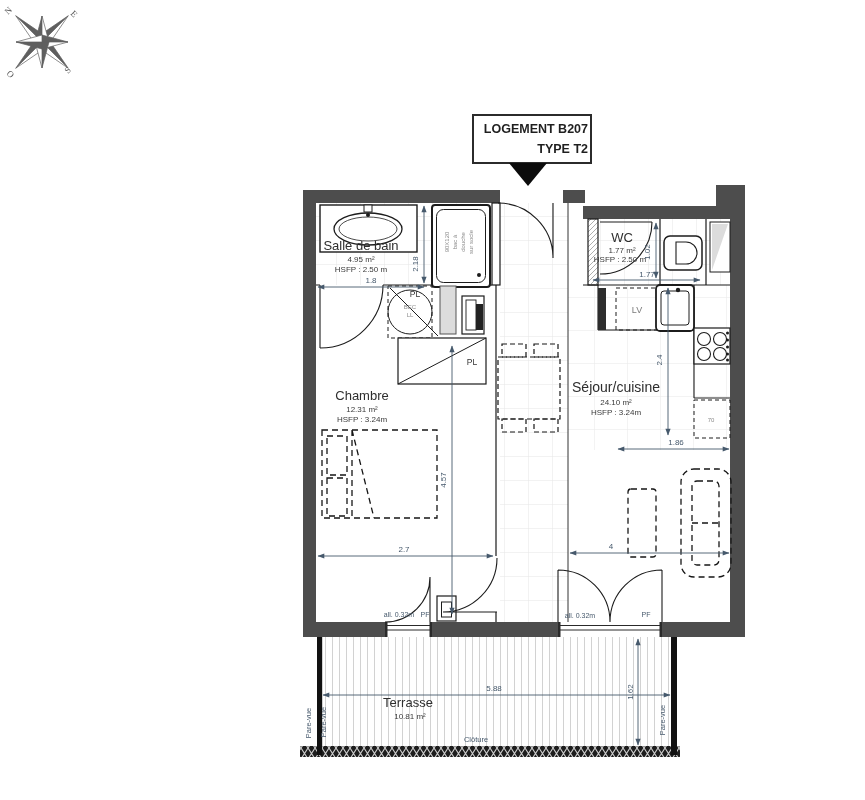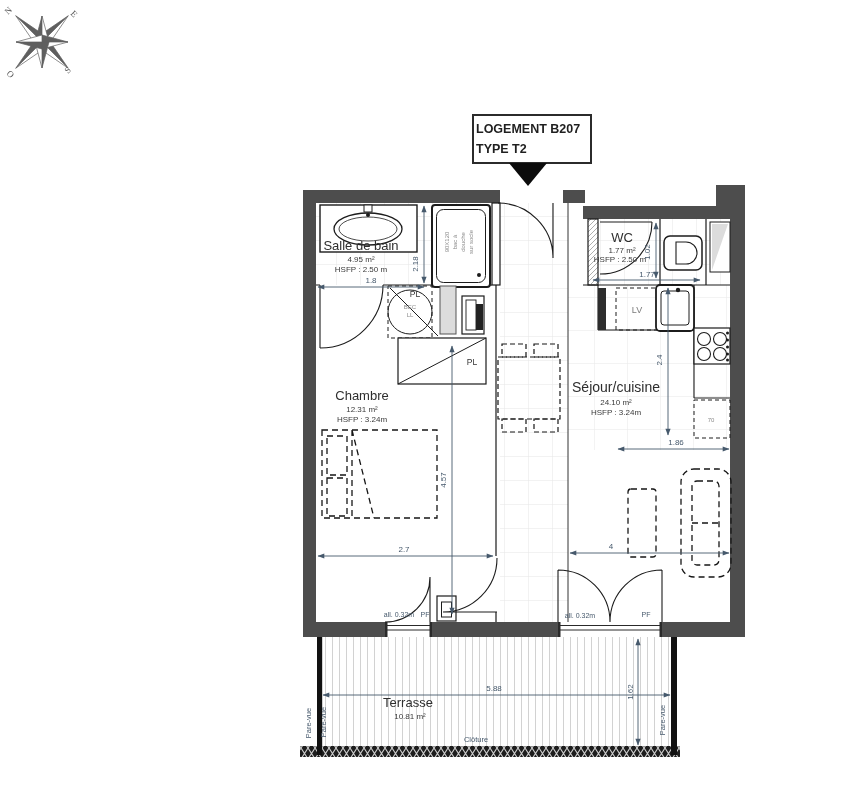--- a/index.html
+++ b/index.html
@@ -1,19 +1,19 @@
 <!DOCTYPE html>
 <html><head>
 <meta charset="utf-8">
 <style>
   html,body{margin:0;padding:0;background:#ffffff;}
   .stage{position:relative;width:865px;height:800px;background:#fff;overflow:hidden;
          font-family:"Liberation Sans", sans-serif;}
   .titlebox{position:absolute;left:472px;top:114px;width:112px;border:2.5px solid #2b2b2b;
-            background:#fff;text-align:left;font-size:12.5px;font-weight:bold;color:#1f1f1f;
+            background:#fff;text-align:right;font-size:12.5px;font-weight:bold;color:#1f1f1f;
             line-height:1.6;padding:3px 2px;}
   .entry-arrow{position:absolute;left:509px;top:163px;width:0;height:0;
                border-left:19px solid transparent;border-right:19px solid transparent;
                border-top:23px solid #0c0c0c;}
   svg text{font-family:"Liberation Sans", sans-serif;}
   .room-name{fill:#2e2e2e;font-size:13px;}
   .room-name-big{fill:#2e2e2e;font-size:14px;}
   .room-sub{fill:#3a3a3a;font-size:8px;}
   .dim{fill:#46596c;font-size:8px;}
   .small-gray{fill:#8a8a8a;font-size:6px;}

